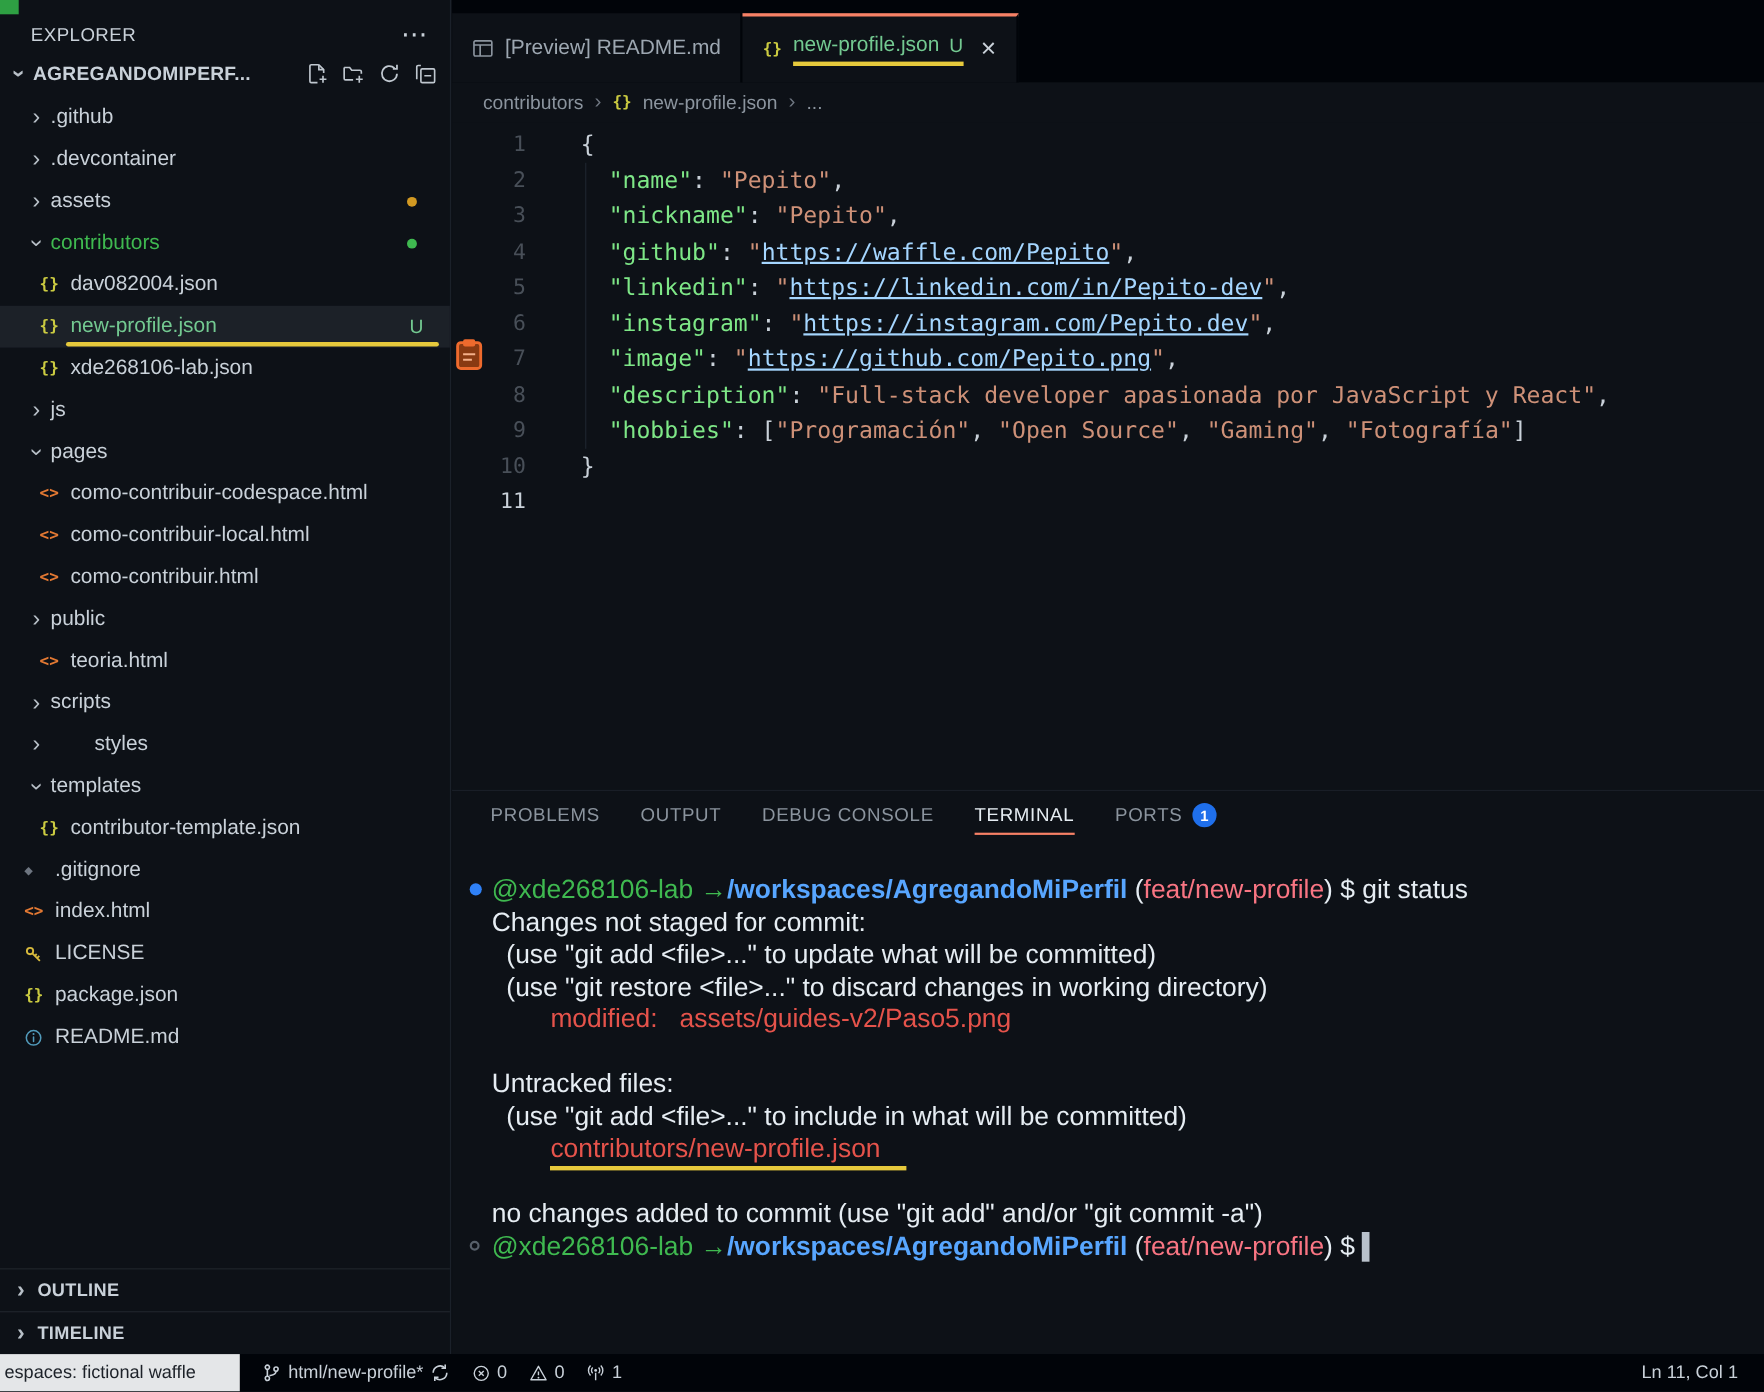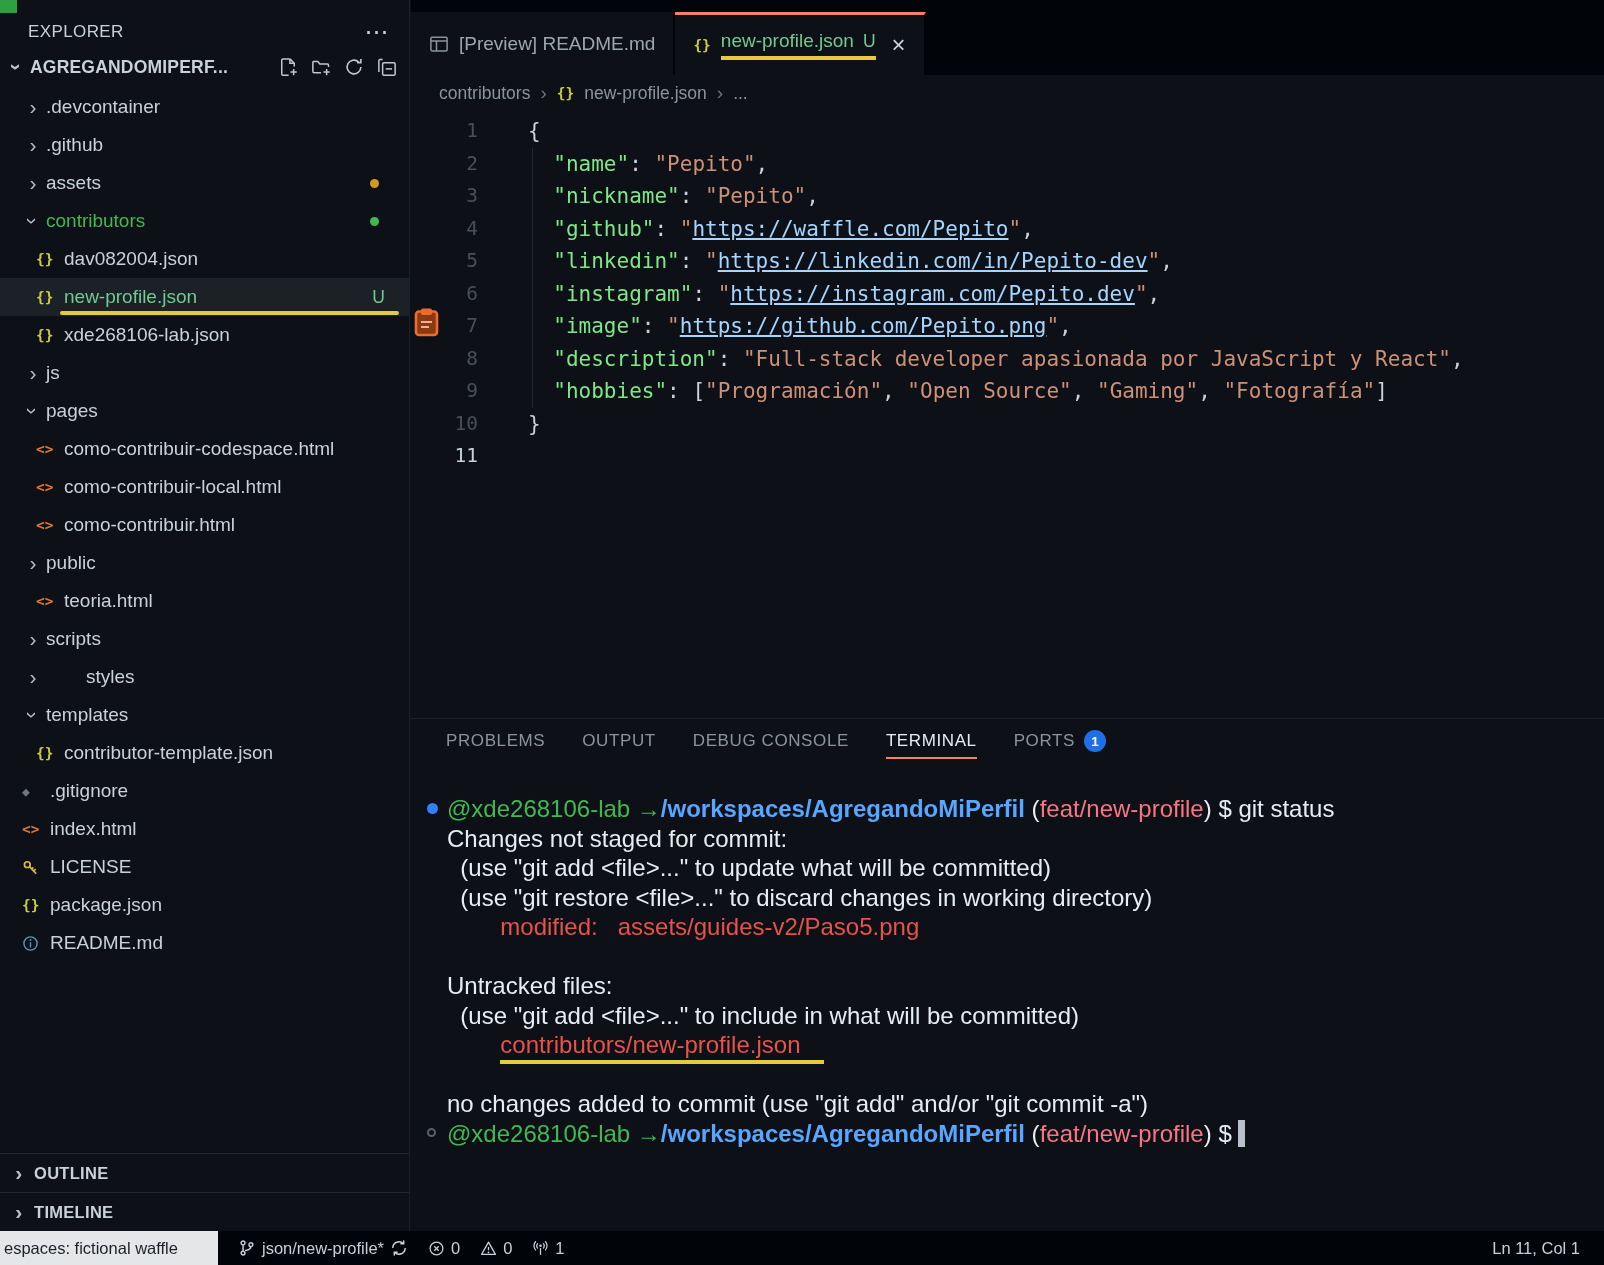--- a/index.html
+++ b/index.html
@@ -203,25 +203,25 @@
               <path d="M7 9.5h5"></path>
               <path d="M4.5 2H2.5a1 1 0 0 0-1 1v9"></path>
             </svg>
         </span>
       </span>
     </div>
 
     <div class="tree">
         <div class="tree-row" style="padding-left: 22px;">
           <span class="chevron"></span>
+          <span class="tree-label">.github</span>
+        </div>
+        <div class="tree-row" style="padding-left: 22px;">
+          <span class="chevron"></span>
           <span class="tree-label">.devcontainer</span>
-        </div>
-        <div class="tree-row" style="padding-left: 22px;">
-          <span class="chevron"></span>
-          <span class="tree-label">.github</span>
         </div>
         <div class="tree-row" style="padding-left: 22px;">
           <span class="chevron"></span>
           <span class="tree-label">assets</span>
           <span class="dot" style="background: rgb(210, 153, 34);"></span>
         </div>
         <div class="tree-row" style="padding-left: 22px;">
           <span class="chevron open"></span>
           <span class="tree-label" style="color: rgb(63, 185, 80);">contributors</span>
           <span class="dot" style="background: rgb(63, 185, 80);"></span>
@@ -444,21 +444,21 @@
 
     <div class="sb-item">
       <span>
         <svg width="18" height="18" viewBox="0 0 16 16" fill="none" stroke="#c9d1d9" stroke-width="1.3">
             <circle cx="4.5" cy="3.5" r="1.7"></circle>
             <circle cx="4.5" cy="12.5" r="1.7"></circle>
             <circle cx="11.5" cy="5" r="1.7"></circle>
             <path d="M4.5 5.2v5.6M11.5 6.7c0 3-3.2 3.2-5.3 3.6"></path>
           </svg>
       </span>
-      <span>json/new-profile*</span>
+      <span>html/new-profile*</span>
       <span>
         <svg width="18" height="18" viewBox="0 0 16 16" fill="none" stroke="#c9d1d9" stroke-width="1.3">
             <path d="M2.5 8a5.5 5.5 0 0 1 9.4-3.9M13.5 8a5.5 5.5 0 0 1-9.4 3.9"></path>
             <path d="M12.2 1.3v3h-3M3.8 14.7v-3h3"></path>
           </svg>
       </span>
     </div>
 
     <div class="sb-item">
       <span>

